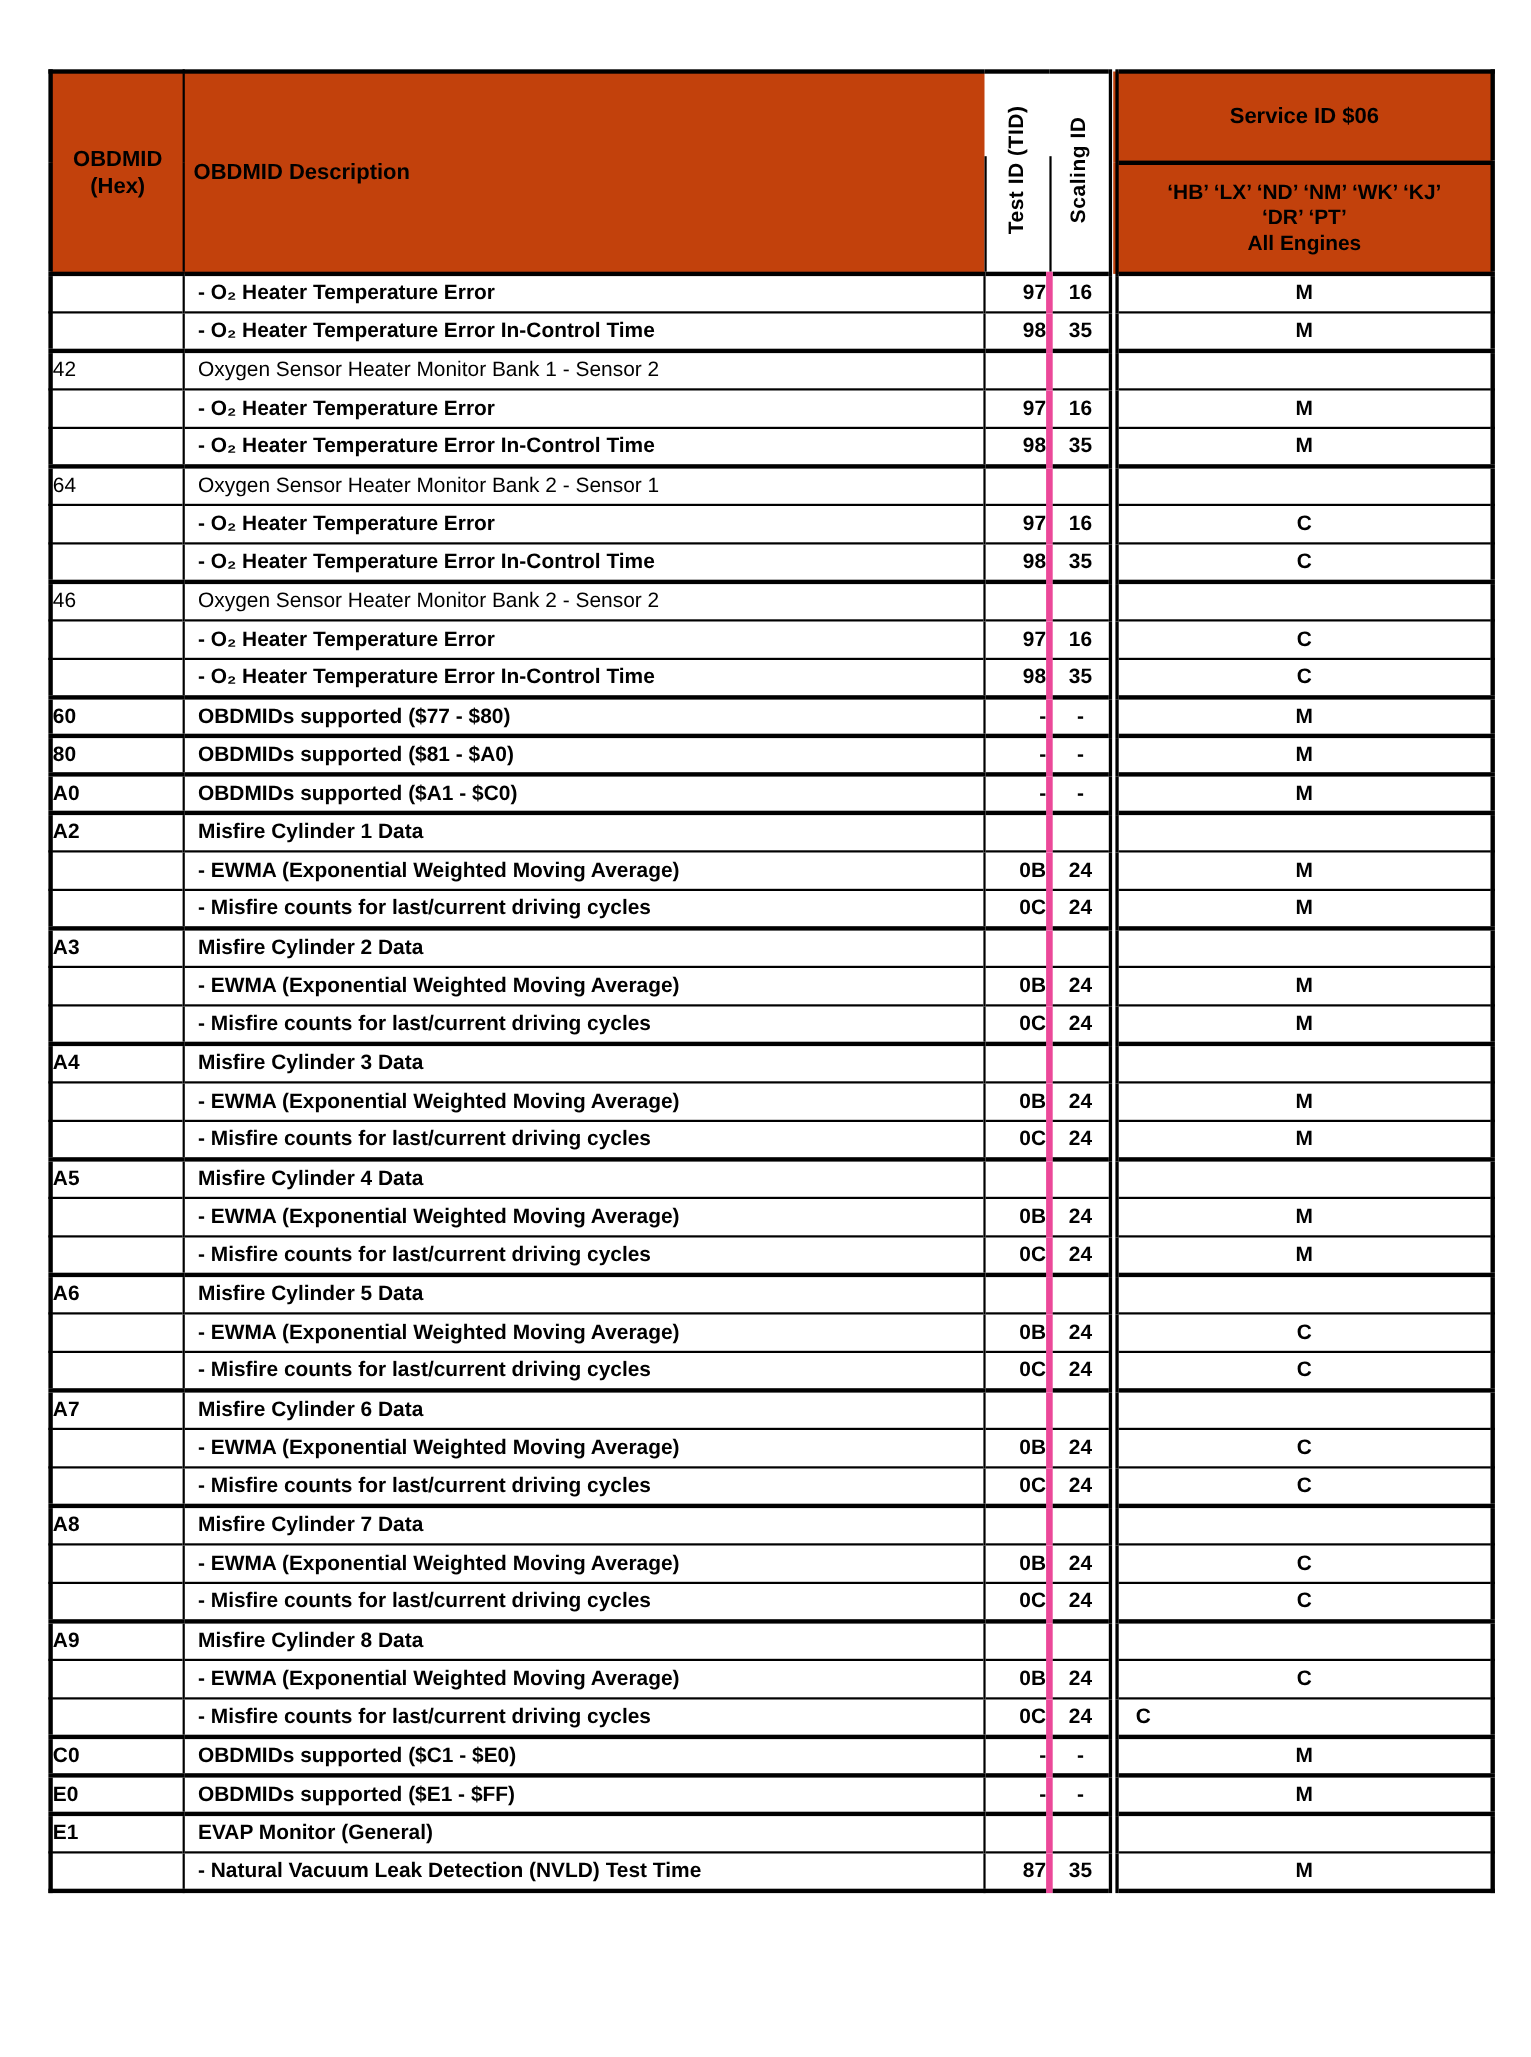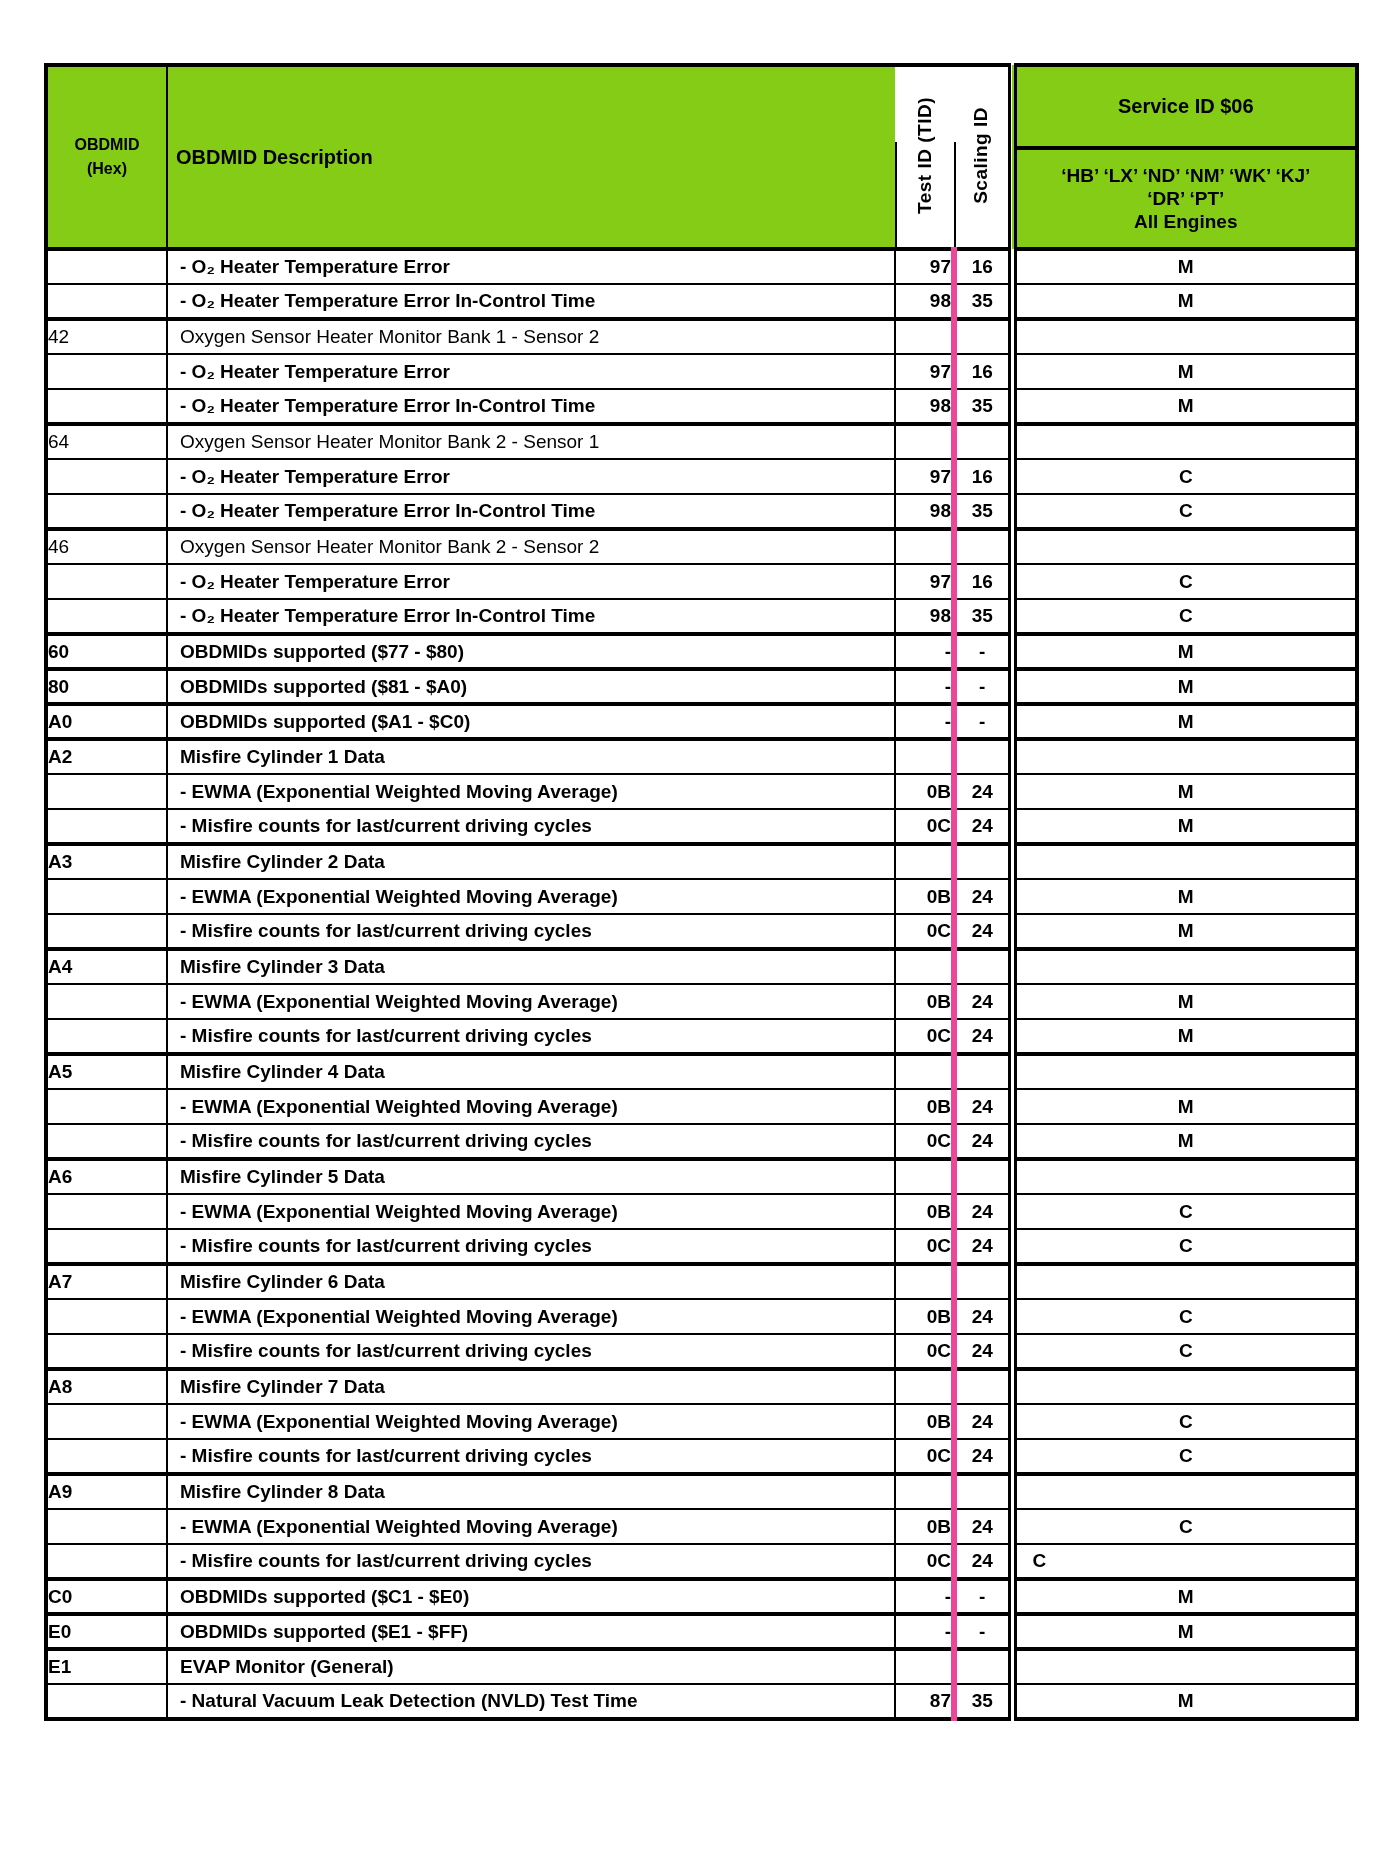--- a/index.html
+++ b/index.html
@@ -16,27 +16,27 @@
     width: 1311px;
     border-collapse: collapse;
     table-layout: fixed;
     border: 4px solid #000;
   }
 
   
   thead th {
     font-weight: bold;
     vertical-align: middle;
-    background: #84cc16;
+    background: #c2410c;
   }
   .h-hex {
     border-right: 2px solid #000;
     border-bottom: 4px solid #000;
     text-align: center;
-    font-size: 16px; line-height: 24px;
+    font-size: 20px; line-height: 24px;
     white-space: pre-line;
   }
   .h-desc {
     border-bottom: 4px solid #000;
     text-align: left; padding-left: 8px;
     font-size: 20px;
   }
   
   .h-tid, .h-sc {
     border-bottom: 4px solid #000;

